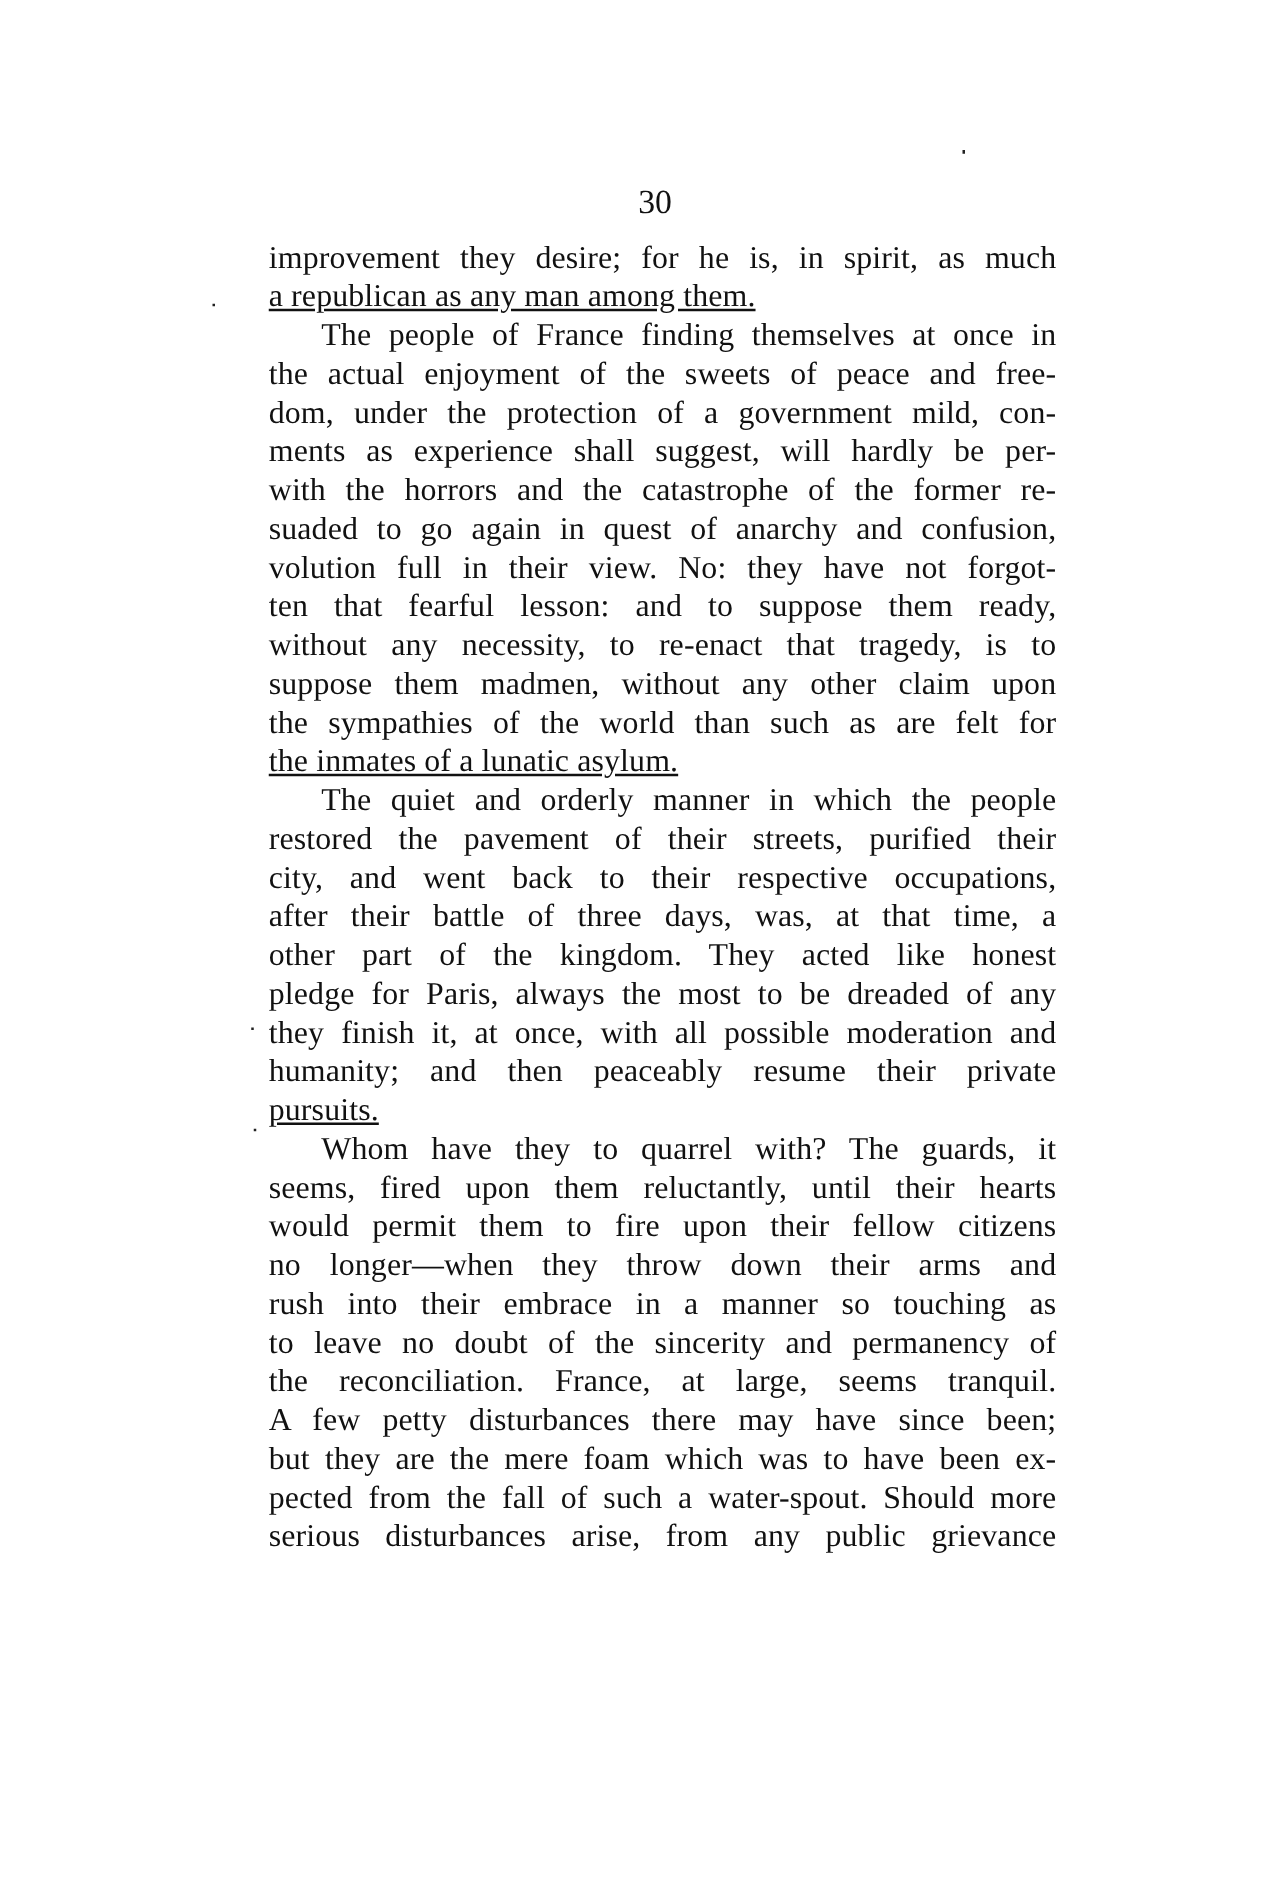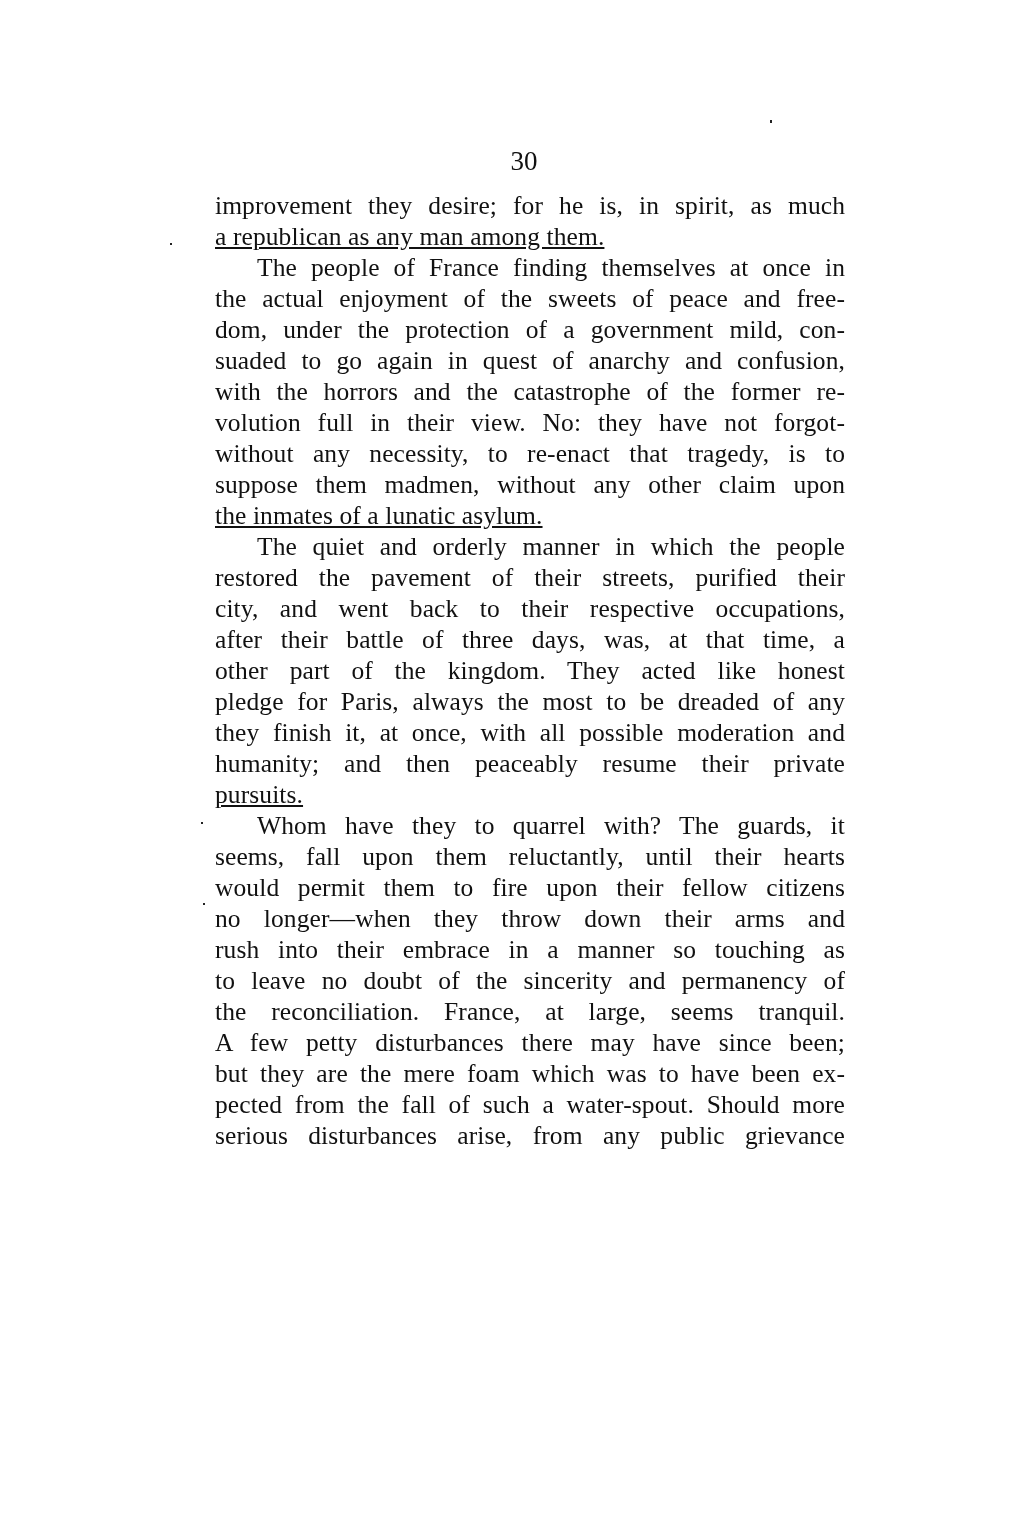--- a/index.html
+++ b/index.html
@@ -72,43 +72,46 @@
 
     <div>
       <span class="line">improvement they desire; for he is, in spirit, as much</span>
       <span class="line last">a republican as any man among them.</span>
     </div>
 
     <div>
       <span class="line indent">The people of France finding themselves at once in</span>
       <span class="line">the actual enjoyment of the sweets of peace and free-</span>
       <span class="line">dom, under the protection of a government mild, con-</span>
+      <span class="line">ments as experience shall suggest, will hardly be per-</span>
+      <span class="line">with the horrors and the catastrophe of the former re-</span>
       <span class="line">suaded to go again in quest of anarchy and confusion,</span>
-      <span class="line">with the horrors and the catastrophe of the former re-</span>
       <span class="line">volution full in their view. No: they have not forgot-</span>
+      <span class="line">ten that fearful lesson: and to suppose them ready,</span>
       <span class="line">without any necessity, to re-enact that tragedy, is to</span>
       <span class="line">suppose them madmen, without any other claim upon</span>
+      <span class="line">the sympathies of the world than such as are felt for</span>
       <span class="line last">the inmates of a lunatic asylum.</span>
     </div>
 
     <div>
       <span class="line indent">The quiet and orderly manner in which the people</span>
       <span class="line">restored the pavement of their streets, purified their</span>
       <span class="line">city, and went back to their respective occupations,</span>
       <span class="line">after their battle of three days, was, at that time, a</span>
       <span class="line">other part of the kingdom. They acted like honest</span>
       <span class="line">pledge for Paris, always the most to be dreaded of any</span>
       <span class="line">they finish it, at once, with all possible moderation and</span>
       <span class="line">humanity; and then peaceably resume their private</span>
       <span class="line last">pursuits.</span>
     </div>
 
     <div>
       <span class="line indent">Whom have they to quarrel with? The guards, it</span>
-      <span class="line">seems, fall upon them reluctantly, until their hearts</span>
+      <span class="line">seems, fired upon them reluctantly, until their hearts</span>
       <span class="line">would permit them to fire upon their fellow citizens</span>
       <span class="line">no longer—when they throw down their arms and</span>
       <span class="line">rush into their embrace in a manner so touching as</span>
       <span class="line">to leave no doubt of the sincerity and permanency of</span>
       <span class="line">the reconciliation. France, at large, seems tranquil.</span>
       <span class="line">A few petty disturbances there may have since been;</span>
       <span class="line">but they are the mere foam which was to have been ex-</span>
       <span class="line">pected from the fall of such a water-spout. Should more</span>
       <span class="line">serious disturbances arise, from any public grievance</span>
     </div>

